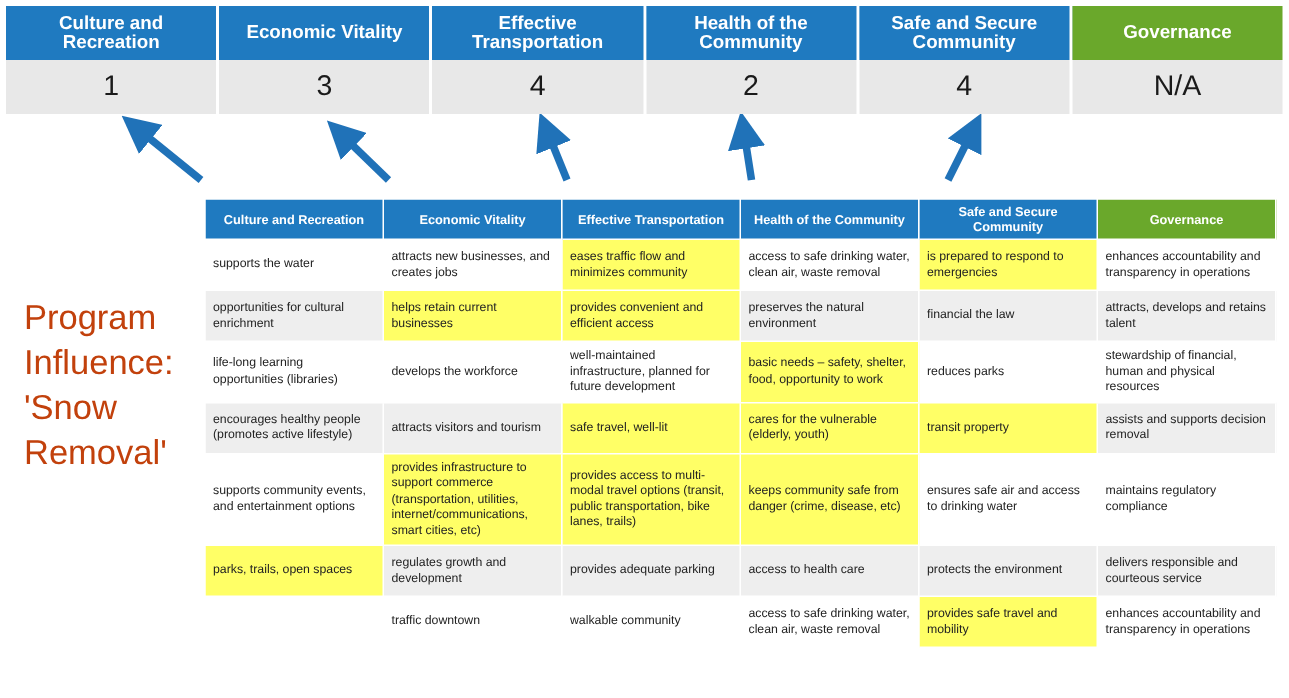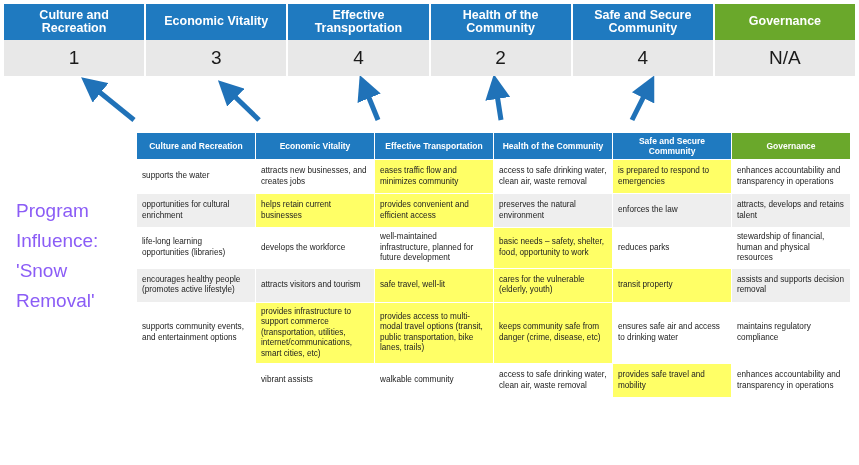--- a/index.html
+++ b/index.html
@@ -68,23 +68,23 @@
     height: 56px;
     pointer-events: none;
   }
 
   
   #left-caption {
     position: absolute;
     left: 16px;
     top: 196px;
     width: 120px;
-    font-size: 19px;
+    font-size: 23px;
     line-height: 30px;
-    color: #8b5cf6;
+    color: #c2410c;
     text-align: left;
   }
 
   
   #matrix-wrap {
     position: absolute;
     left: 136px;
     top: 132px;
     width: 714px;
   }
@@ -197,21 +197,21 @@
         <td class="hl">eases traffic flow and minimizes community</td>
         <td>access to safe drinking water, clean air, waste removal</td>
         <td class="hl">is prepared to respond to emergencies</td>
         <td>enhances accountability and transparency in operations</td>
       </tr>
       <tr class="shade">
         <td>opportunities for cultural enrichment</td>
         <td class="hl">helps retain current businesses</td>
         <td class="hl">provides convenient and efficient access</td>
         <td>preserves the natural environment</td>
-        <td>enforces the law</td>
+        <td>financial the law</td>
         <td>attracts, develops and retains talent</td>
       </tr>
       <tr>
         <td>life-long learning opportunities (libraries)</td>
         <td>develops the workforce</td>
         <td>well-maintained infrastructure, planned for future development</td>
         <td class="hl">basic needs – safety, shelter, food, opportunity to work</td>
         <td>reduces parks</td>
         <td>stewardship of financial, human and physical resources</td>
       </tr>
@@ -224,23 +224,31 @@
         <td>assists and supports decision removal</td>
       </tr>
       <tr>
         <td>supports community events, and entertainment options</td>
         <td class="hl">provides infrastructure to support commerce (transportation, utilities, internet/communications, smart cities, etc)</td>
         <td class="hl">provides access to multi-modal travel options (transit, public transportation, bike lanes, trails)</td>
         <td class="hl">keeps community safe from danger (crime, disease, etc)</td>
         <td>ensures safe air and access to drinking water</td>
         <td>maintains regulatory compliance</td>
       </tr>
+      <tr class="shade">
+        <td class="hl">parks, trails, open spaces</td>
+        <td>regulates growth and development</td>
+        <td>provides adequate parking</td>
+        <td>access to health care</td>
+        <td>protects the environment</td>
+        <td>delivers responsible and courteous service</td>
+      </tr>
       <tr>
         <td class="empty"></td>
-        <td>vibrant assists</td>
+        <td>traffic downtown</td>
         <td>walkable community</td>
         <td>access to safe drinking water, clean air, waste removal</td>
         <td class="hl">provides safe travel and mobility</td>
         <td>enhances accountability and transparency in operations</td>
       </tr>
     </tbody>
   </table>
 </div>
 
 </body></html>

